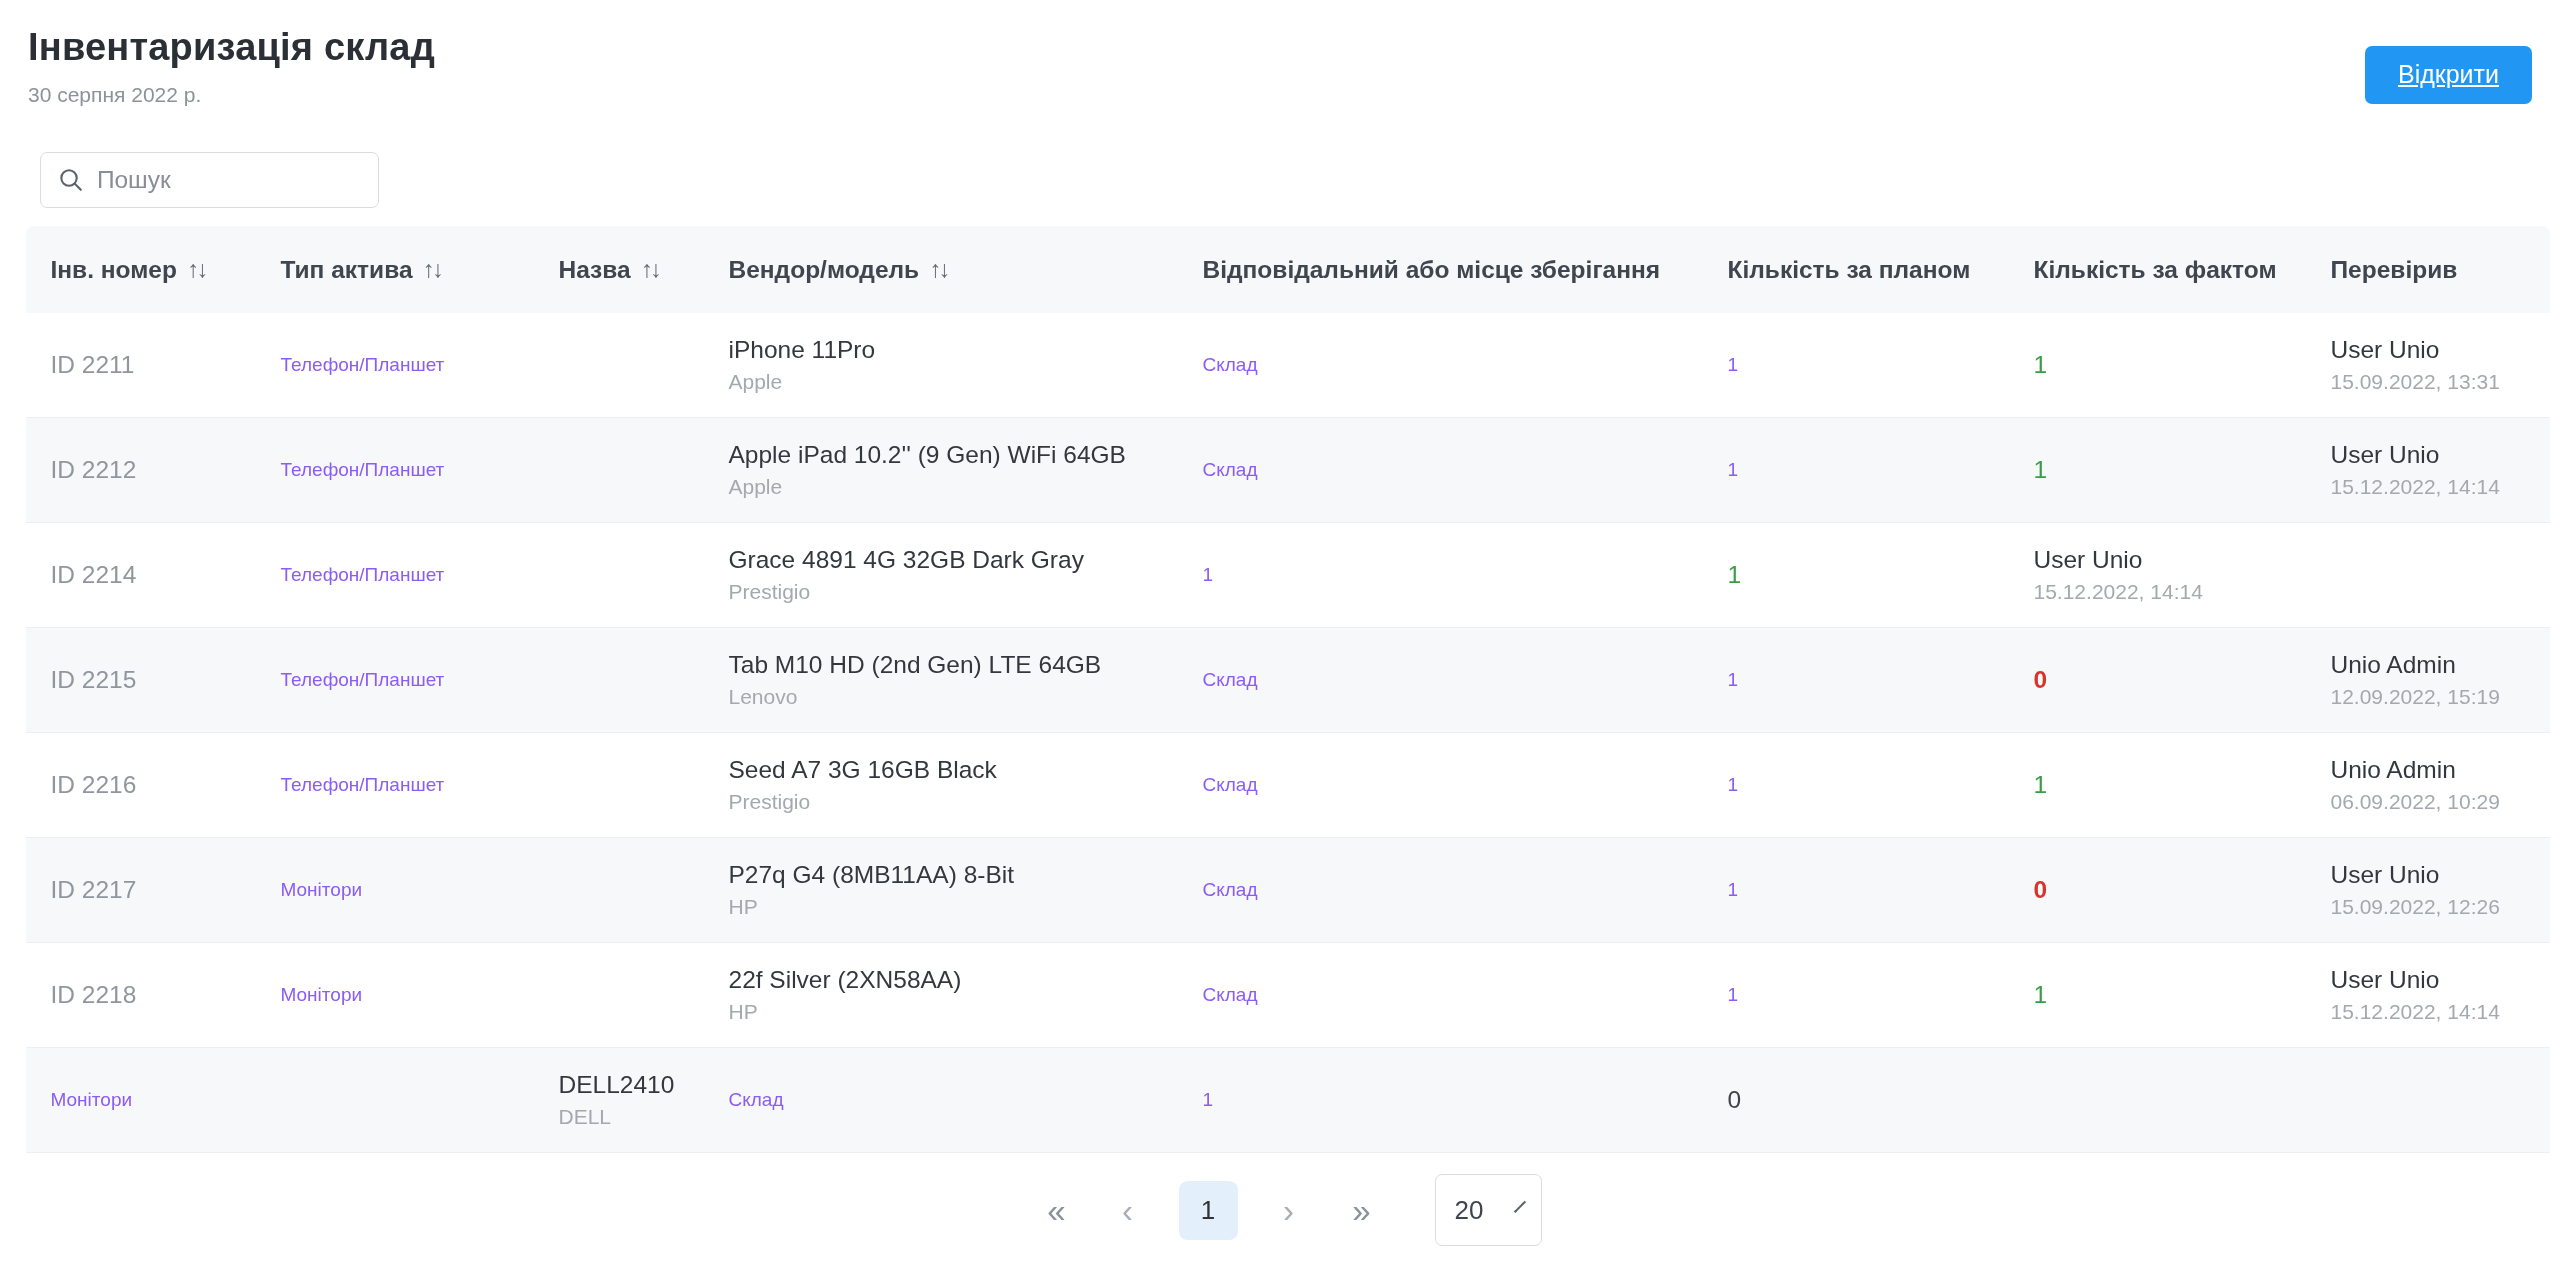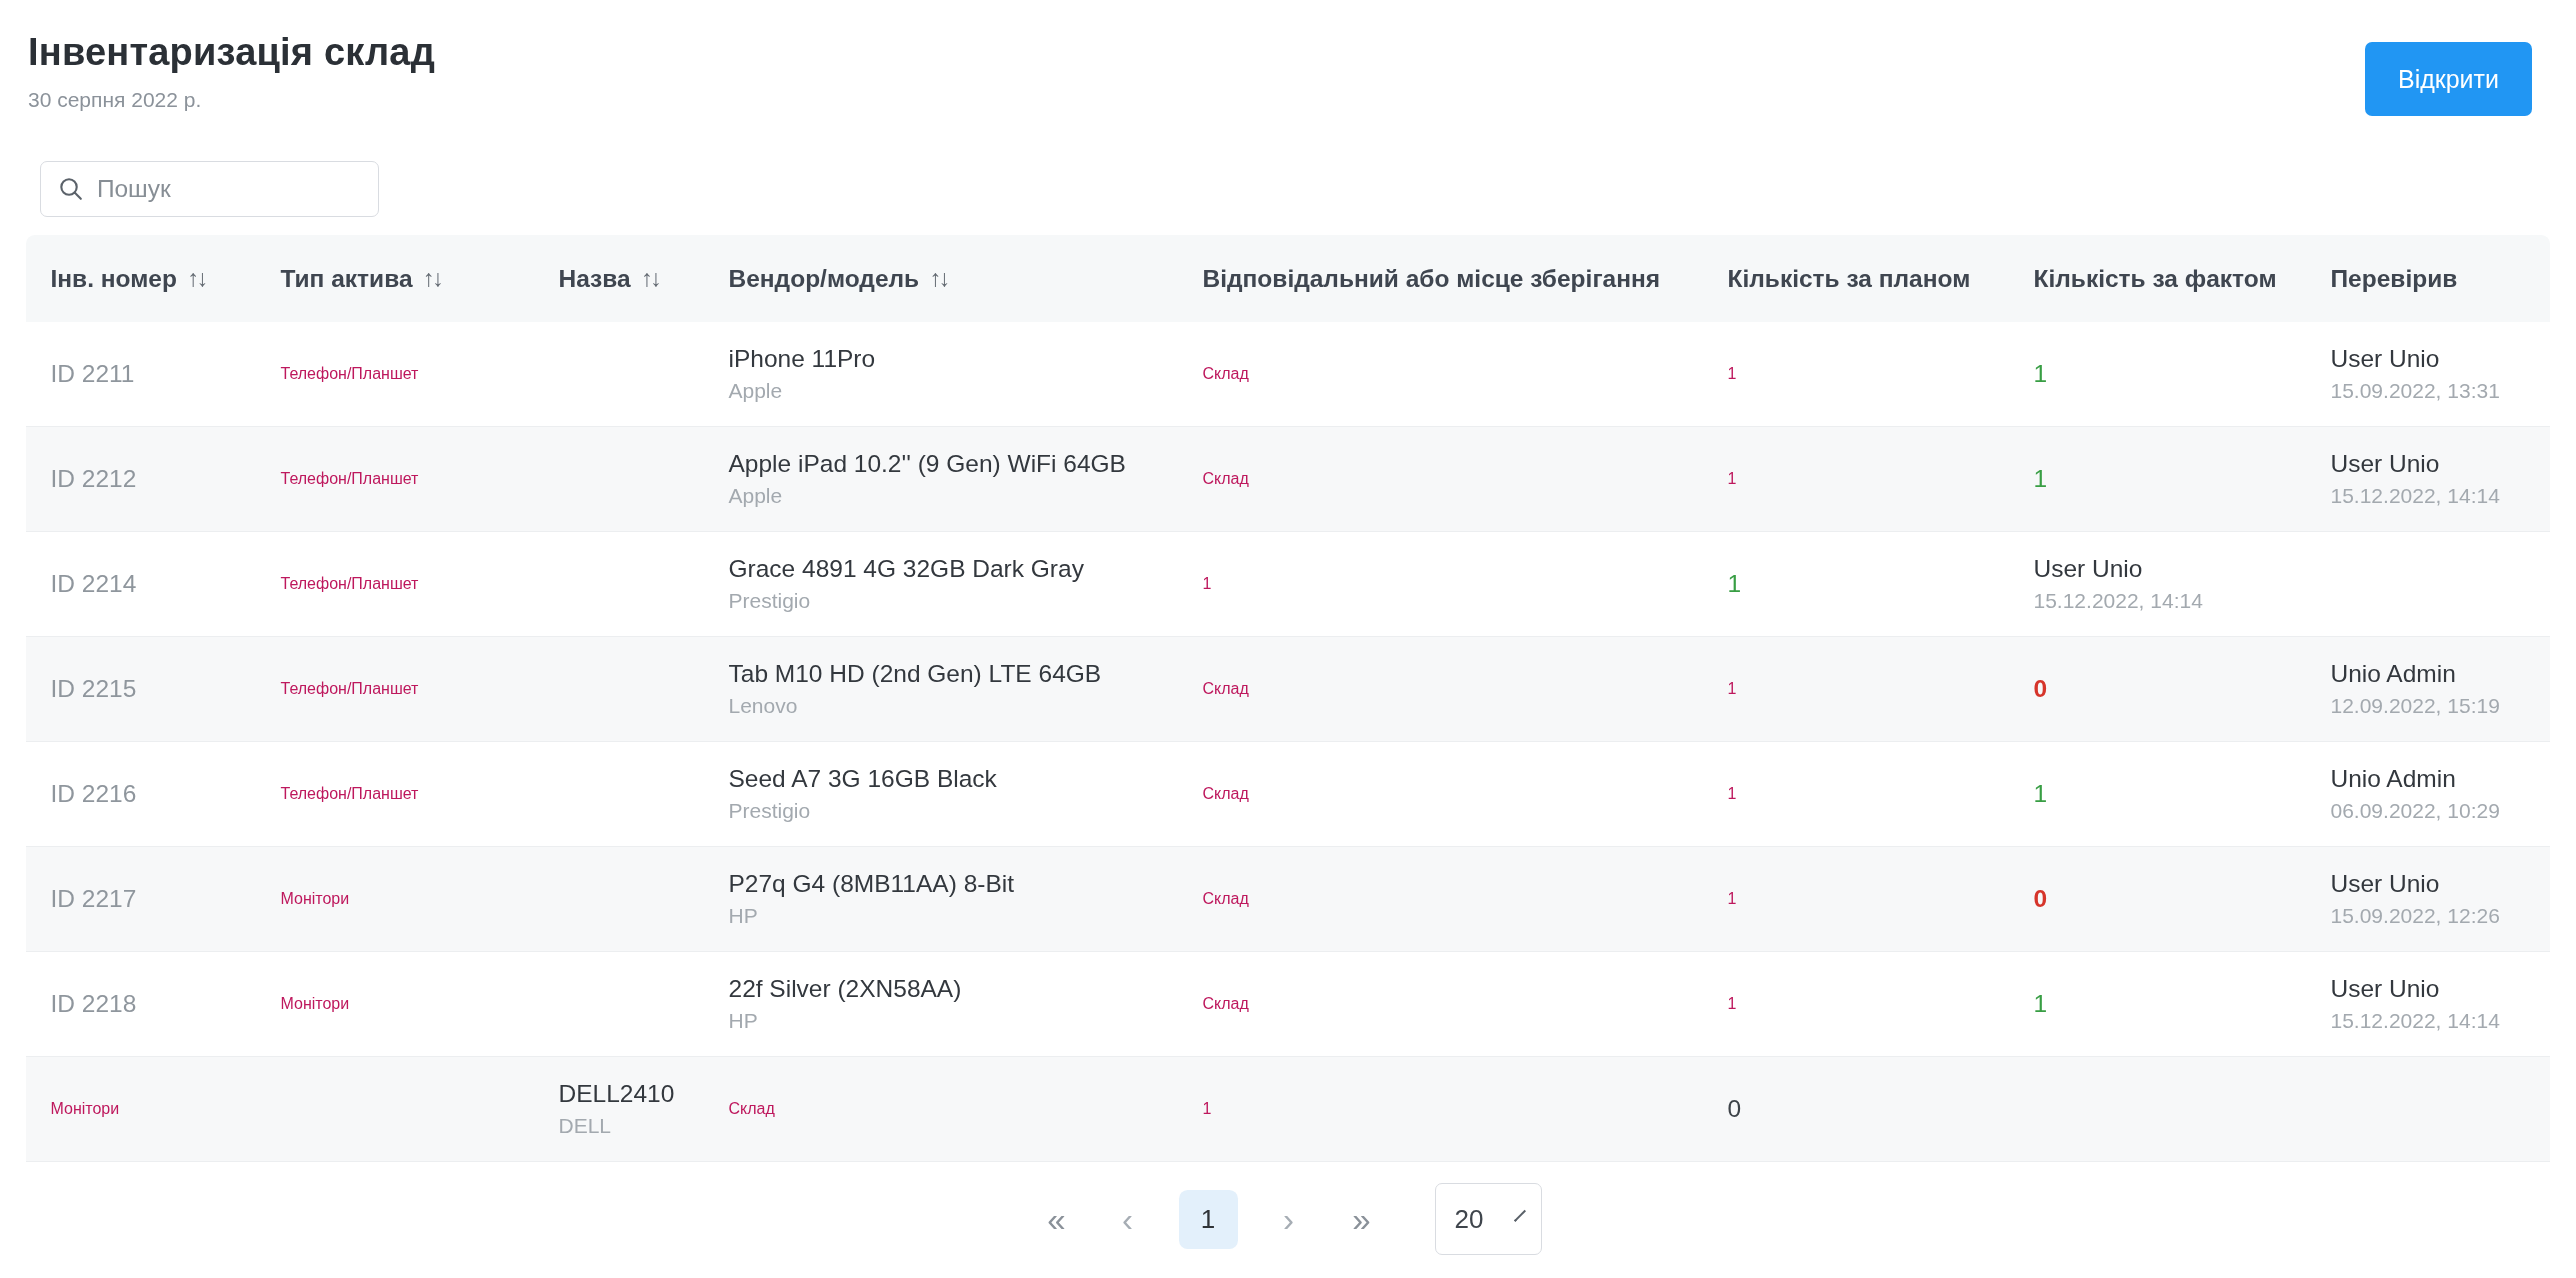--- a/index.html
+++ b/index.html
@@ -14,25 +14,26 @@
 
   
   .topbar {
     display: flex; justify-content: space-between; align-items: center;
     padding: 26px 44px 0 28px;
   }
   .page-title { font-size: 38px; font-weight: 700; color: #2b3036; letter-spacing: 0.2px; }
   .page-date { font-size: 21px; color: #8b929a; margin-top: 14px; }
   .open-btn {
     margin-top: 16px;
-    height: 74px; padding: 0 33px;
+    height: 58px; padding: 0 33px;
     background: var(--accent, #2196f3);
     color: #ffffff; font-size: 25px; font-weight: 500;
     border: none; border-radius: 7px; cursor: pointer;
     font-family: "Liberation Sans", sans-serif;
+    text-decoration: underline;
   }
 
   
   .search-wrap { padding: 45px 0 0 40px; }
   .search-box {
     width: 339px; height: 56px;
     border: 1.7px solid #d9dce1; border-radius: 7px;
     display: flex; align-items: center; gap: 12.2px;
     padding: 0 15.7px; background: #fff;
   }
@@ -64,21 +65,21 @@
     margin-left: 10.5px; font-size: 23.6px; font-weight: 400;
     color: #646b73; letter-spacing: -2.6px;
   }
   .trow {
     min-height: 105px; align-items: center;
     border-bottom: 0.9px solid #eceef0;
     background: #ffffff; cursor: pointer;
   }
   .trow.alt { background: #f7f8f9; }
   .td { padding-left: 24.5px; }
-  .body-text { font-size: 16px; color: #be185d; }
+  .body-text { font-size: 19px; color: #8b5cf6; }
   .primary { font-size: 24.5px; color: #33383e; }
   .muted-primary { font-size: 24.5px; color: #8f969d; }
   .secondary { font-size: 21px; color: #a3a9af; margin-top: 6.1px; }
   .cell-resp { display: flex; align-items: center; gap: 15.7px; }
   .avatar {
     width: 56px; height: 56px; border-radius: 50%;
     background: var(--accent, #2196f3); color: #ffffff;
     font-size: 22px; font-weight: 500;
     display: flex; align-items: center; justify-content: center;
     flex: 0 0 auto;

